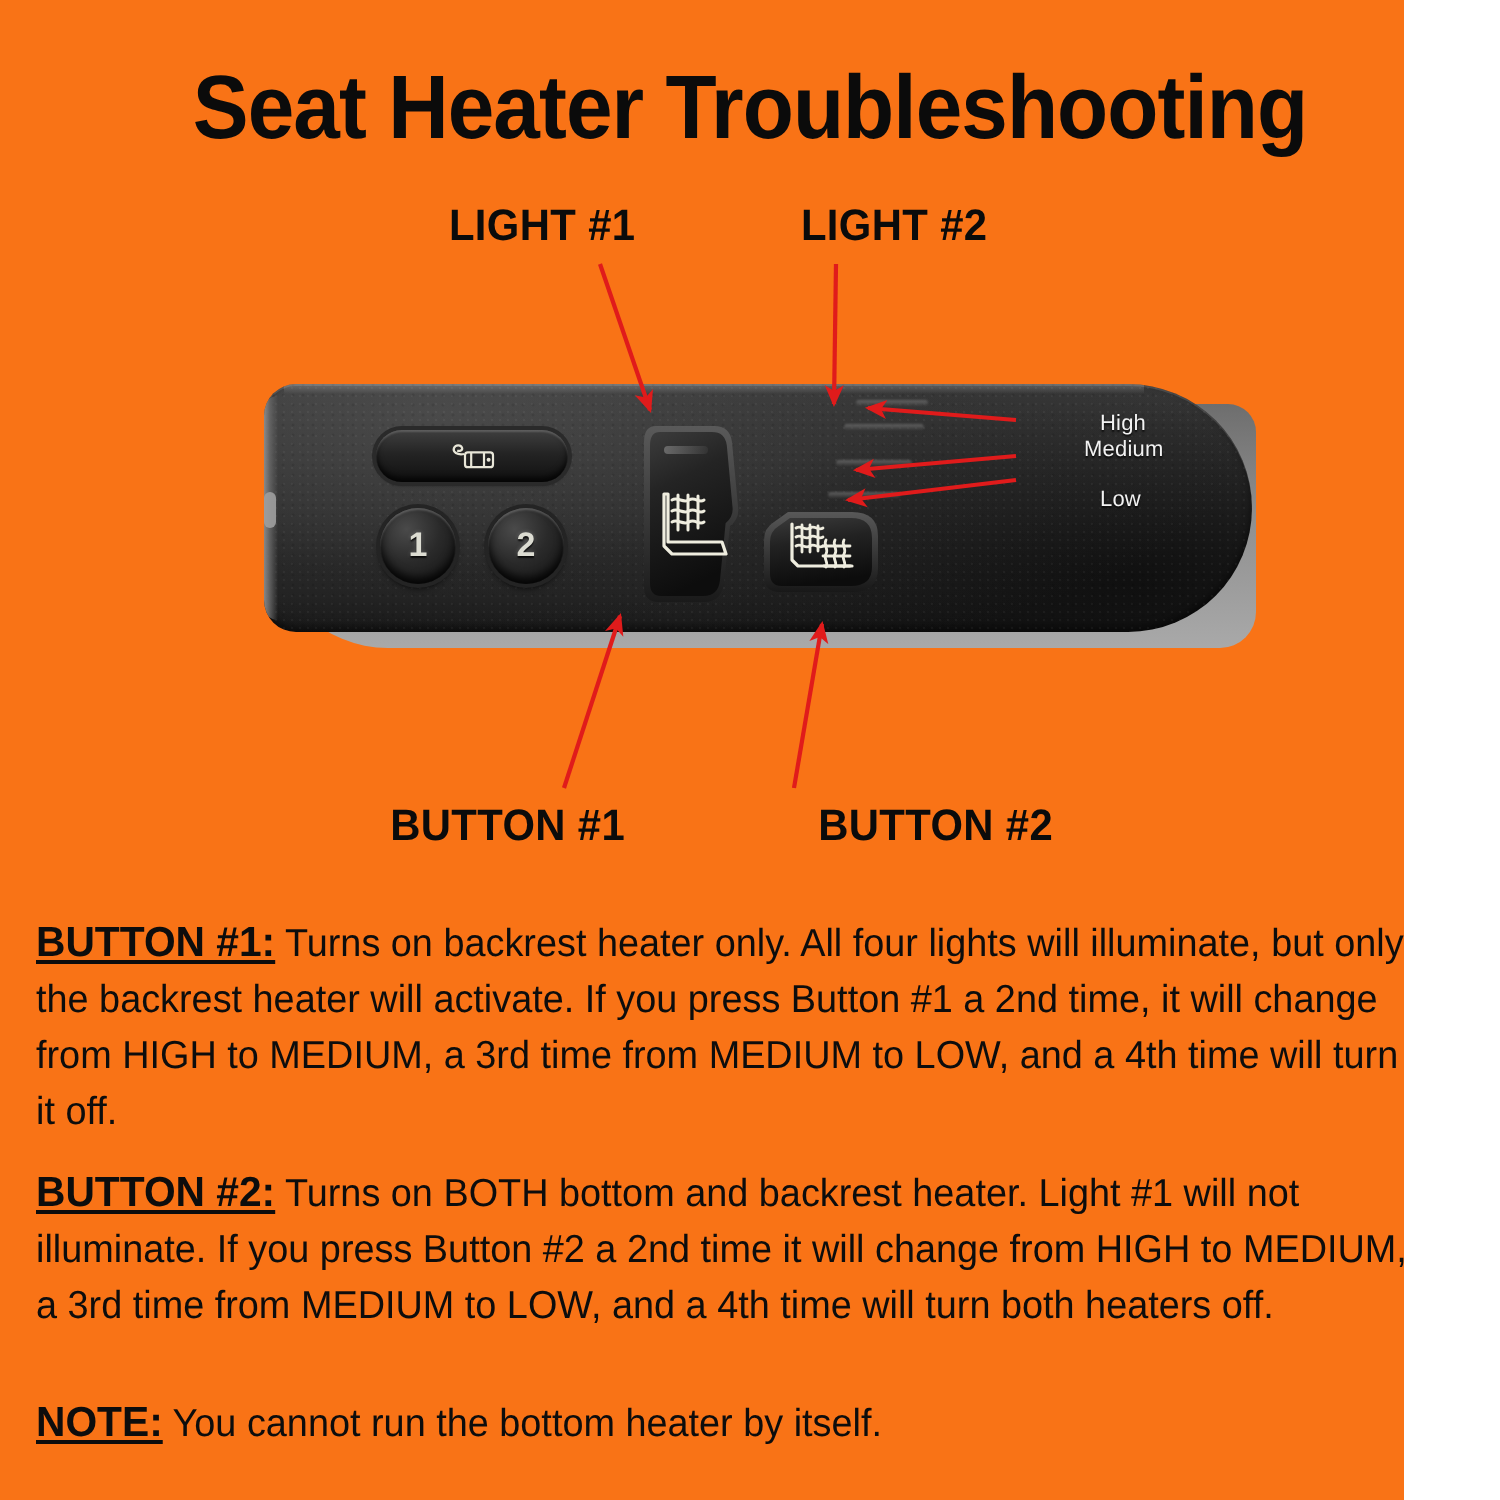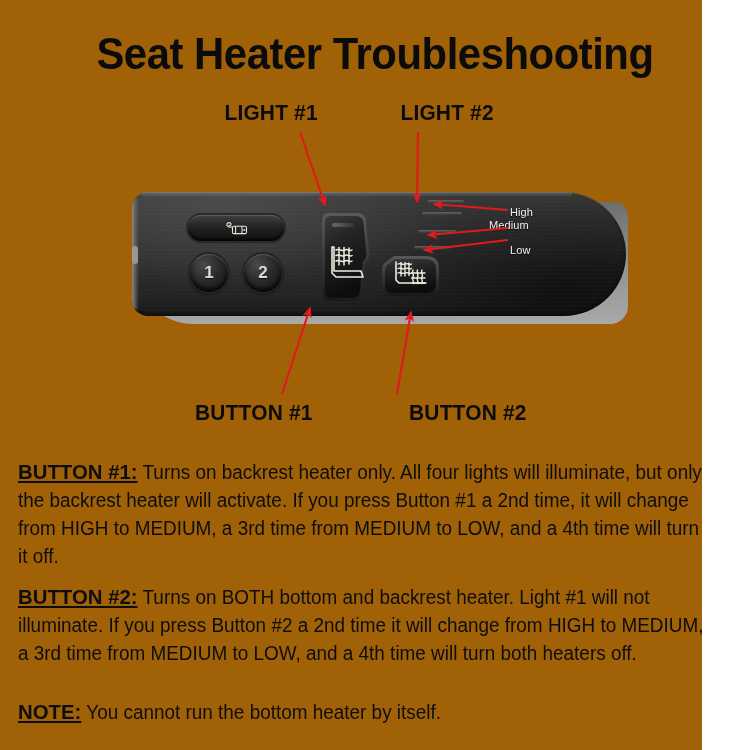--- a/index.html
+++ b/index.html
@@ -5,21 +5,21 @@
   html, body {
     margin: 0; padding: 0;
     width: 750px; height: 750px;
     background: #ffffff;
     font-family: "Liberation Sans", sans-serif;
     overflow: hidden;
   }
   #page {
     position: relative;
     width: 702px; height: 750px;
-    background: #a16207;
+    background: #f97316;
   }
 
   
   #title {
     position: absolute;
     left: 0; top: 30px;
     width: 750px;
     text-align: center;
     font-family: "Liberation Sans Narrow", "Liberation Sans", sans-serif;
     font-weight: bold;
@@ -209,23 +209,24 @@
 
   
   .hml {
     position: absolute;
     font-family: "Liberation Sans", sans-serif;
     font-size: 11px;
     color: #f2f2f2;
     white-space: nowrap;
     letter-spacing: 0.1px;
     text-shadow: 0 1px 1px rgba(0,0,0,0.8);
+    margin-left: 40px;
   }
   #hml-high   { left: 378px; top: 14px; }
-  #hml-medium { left: 357px; top: 27px; }
+  #hml-medium { left: 370px; top: 27px; }
   #hml-low    { left: 378px; top: 52px; }
 
   
   .para {
     position: absolute;
     left: 18px;
     width: 714px;
     font-family: "Liberation Sans Narrow", "Liberation Sans", sans-serif;
     font-size: 19.5px;
     line-height: 28px;

